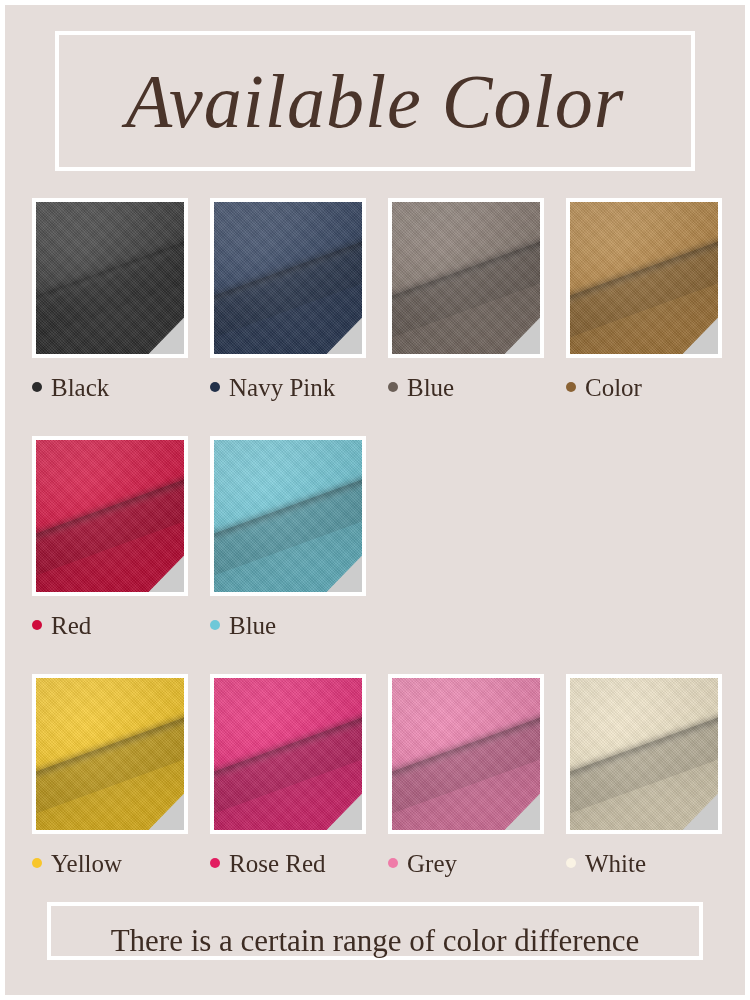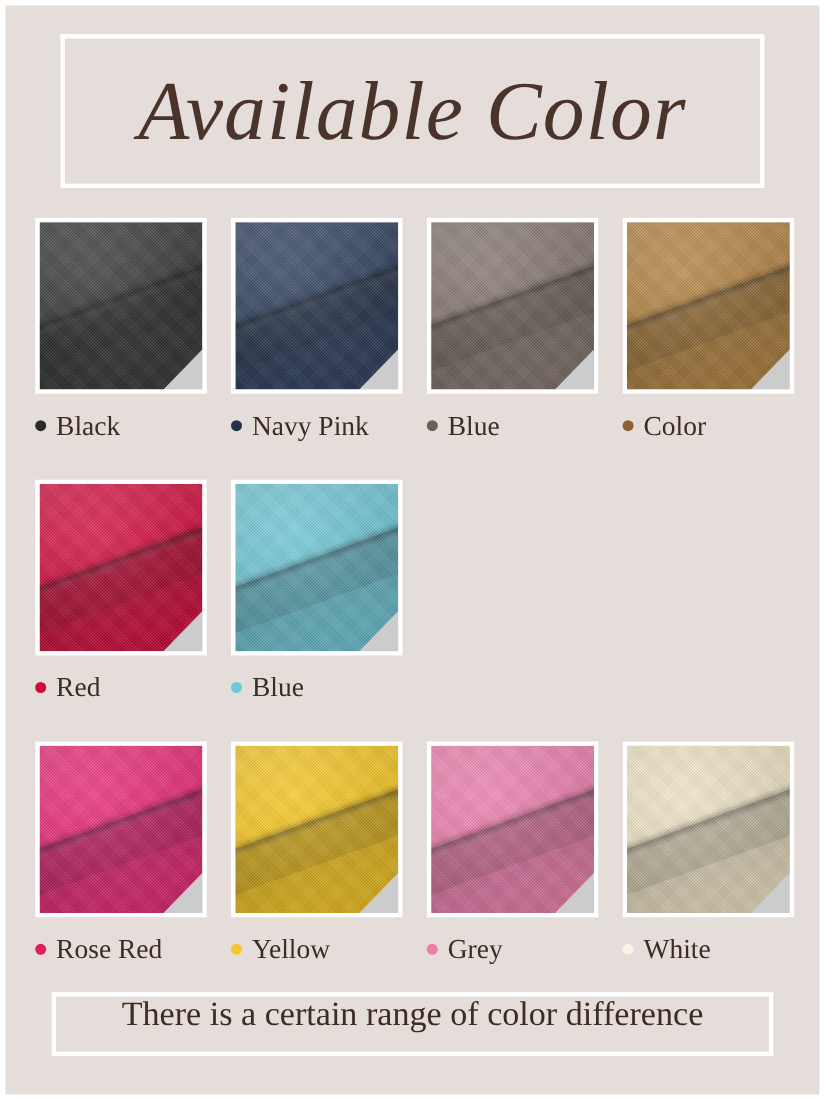--- a/index.html
+++ b/index.html
@@ -92,21 +92,21 @@
     font-family:"Liberation Serif", serif;
     font-size:25px;
     color:#3d2c23;
     line-height:1;
     white-space:nowrap;
   }
   .footer-box{
     position:absolute;
     left:47px; bottom:40px; width:656px; height:58px;
     border:4px solid #ffffff;
-    display:flex; align-items:flex-start; justify-content:center;
+    display:flex; align-items:flex-end; justify-content:center;
   }
   .footer-text{
     font-family:"Liberation Serif", serif;
     font-size:31px;
     color:#3d2c23;
     line-height:1;
     white-space:nowrap;
   }
 </style>
 </head>
@@ -209,46 +209,46 @@
         </div>
         <div class="label">
           <span class="dot" style="background: rgb(110, 200, 216);"></span>
           <span class="label-text">Blue</span>
         </div>
       </div>
     </div>
     <div class="row">
       <div class="cell">
         <div class="swatch">
+          <div class="swatch-inner" style="background: rgb(250, 200, 30);">
+            <div class="fold-top"></div>
+            <div class="fold-bottom"></div>
+            <div class="crease"></div>
+            <div class="weave"></div>
+            <div class="vignette"></div>
+          </div>
+        </div>
+        <div class="label">
+          <span class="dot" style="background: rgb(248, 198, 43);"></span>
+          <span class="label-text">Yellow</span>
+        </div>
+      </div>
+      <div class="cell">
+        <div class="swatch">
           <div class="swatch-inner" style="background: rgb(236, 37, 118);">
             <div class="fold-top"></div>
             <div class="fold-bottom"></div>
             <div class="crease"></div>
             <div class="weave"></div>
             <div class="vignette"></div>
           </div>
         </div>
         <div class="label">
           <span class="dot" style="background: rgb(226, 29, 96);"></span>
           <span class="label-text">Rose Red</span>
-        </div>
-      </div>
-      <div class="cell">
-        <div class="swatch">
-          <div class="swatch-inner" style="background: rgb(250, 200, 30);">
-            <div class="fold-top"></div>
-            <div class="fold-bottom"></div>
-            <div class="crease"></div>
-            <div class="weave"></div>
-            <div class="vignette"></div>
-          </div>
-        </div>
-        <div class="label">
-          <span class="dot" style="background: rgb(248, 198, 43);"></span>
-          <span class="label-text">Yellow</span>
         </div>
       </div>
       <div class="cell">
         <div class="swatch">
           <div class="swatch-inner" style="background: rgb(240, 126, 174);">
             <div class="fold-top"></div>
             <div class="fold-bottom"></div>
             <div class="crease"></div>
             <div class="weave"></div>
             <div class="vignette"></div>

